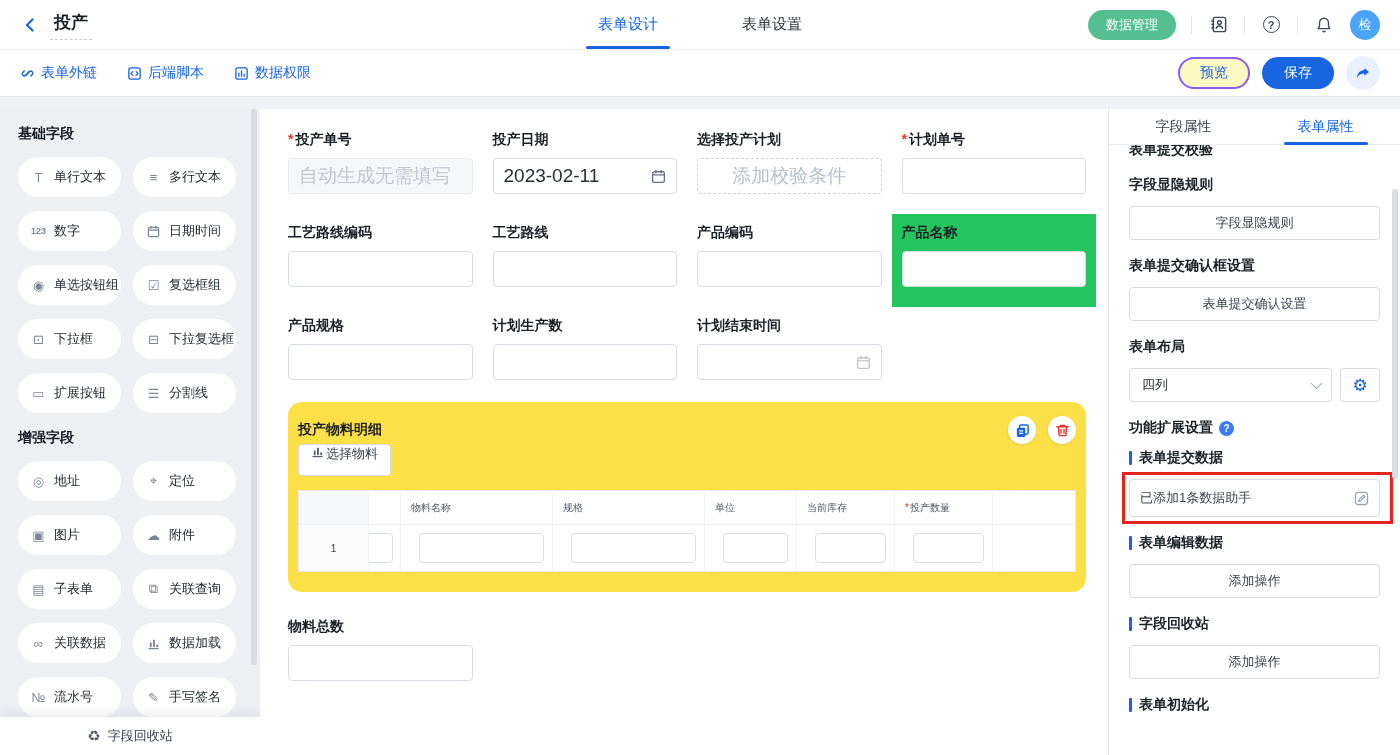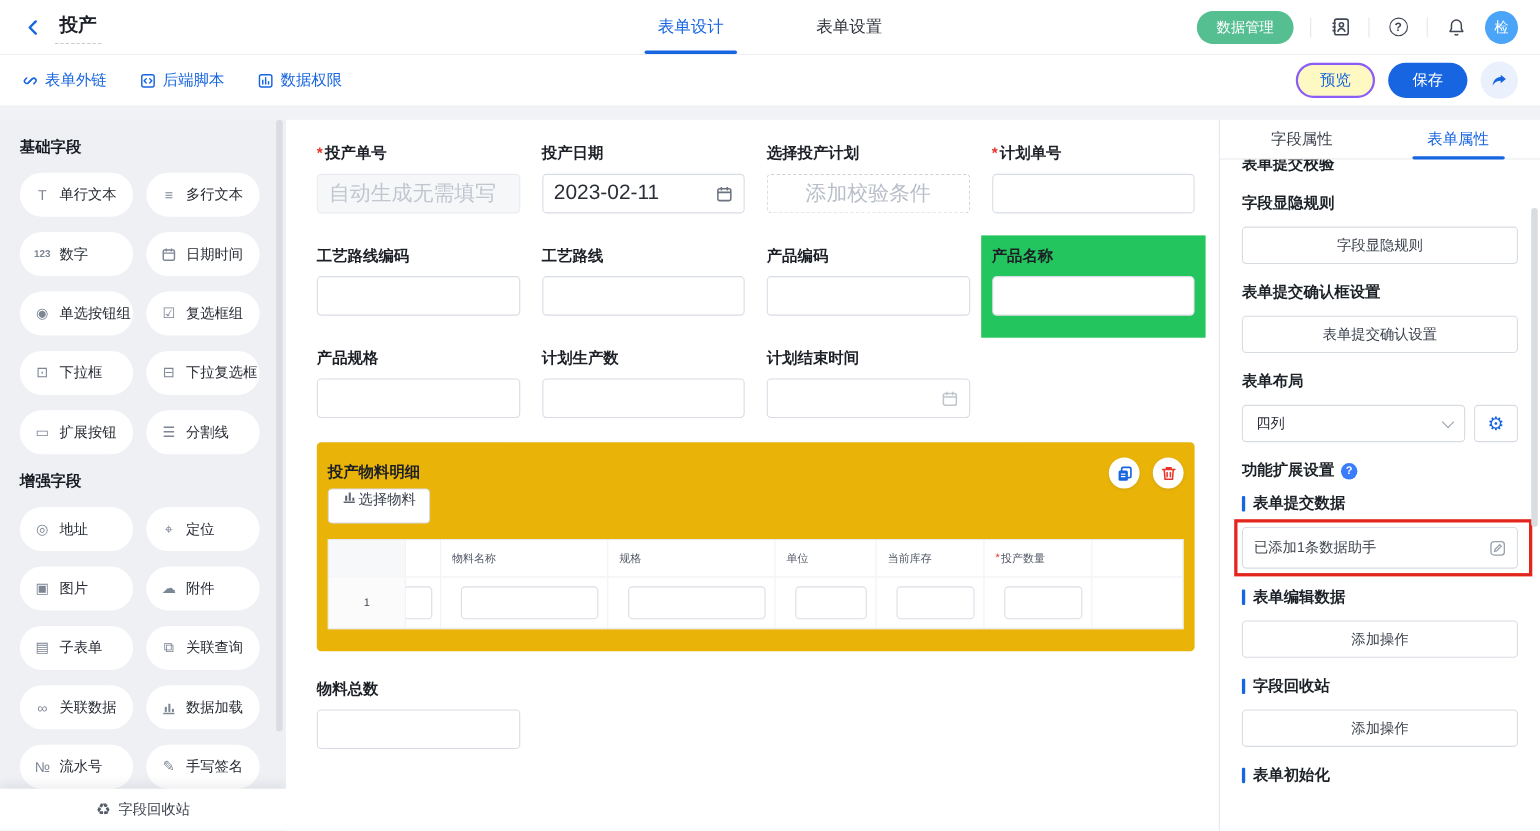--- a/index.html
+++ b/index.html
@@ -54,21 +54,21 @@
   .required .flabel::before { content:"*"; color:#e5352c; margin-right:2px; }
   .finput { height:36px; border:1px solid #d8dce4; border-radius:4px; background:#fff; display:flex; align-items:center; padding:0 10px; font-size:19px; cursor:text; }
   .finput .ph { color:#c1c6cf; }
   .finput .val { color:#2a2f37; }
   .finput.disabled { background:#f6f7f9; border-color:#e9ebf0; }
   .finput.dashed { border:1px dashed #cfd4dc; justify-content:center; cursor:pointer; }
   .finput.dashed .ph { color:#b9bfc9; }
   .cal { margin-left:auto; display:flex; align-items:center; }
 
   
-  .subform { grid-column:1 / -1; margin:2px 10px 16px; background:#eab308; border-radius:4px; padding:14px 10px 20px; }
+  .subform { grid-column:1 / -1; margin:2px 10px 16px; background:#fde047; border-radius:14px; padding:14px 10px 20px; }
   .sf-head { display:flex; align-items:center; }
   .sf-title { font-size:14px; font-weight:bold; color:#1c2026; }
   .sf-actions { margin-left:auto; display:flex; gap:12px; }
   .circ-btn { width:28px; height:28px; border-radius:50%; background:#fff; border:none; display:flex; align-items:center; justify-content:center; cursor:pointer; box-shadow:0 1px 3px rgba(40,60,100,.12); }
   .sf-select { display:inline-flex; align-items:flex-start; gap:2px; padding:0 12px; height:32px; background:#fff; border:1px solid #d8dce2; border-radius:4px; font-size:13px; color:#3b414c; cursor:pointer; font-family:inherit; }
   .sf-table { margin-top:14px; background:#fff; border:1px solid #e7e9ef; }
   .t-row { display:flex; }
   .t-row.head { height:34px; border-bottom:1px solid #eef0f4; }
   .t-row.data { height:46px; }
   .t-cell { border-right:1px solid #f0f2f5; display:flex; align-items:center; padding-left:10px; font-size:10px; color:#515866; overflow:hidden; position:relative; }

